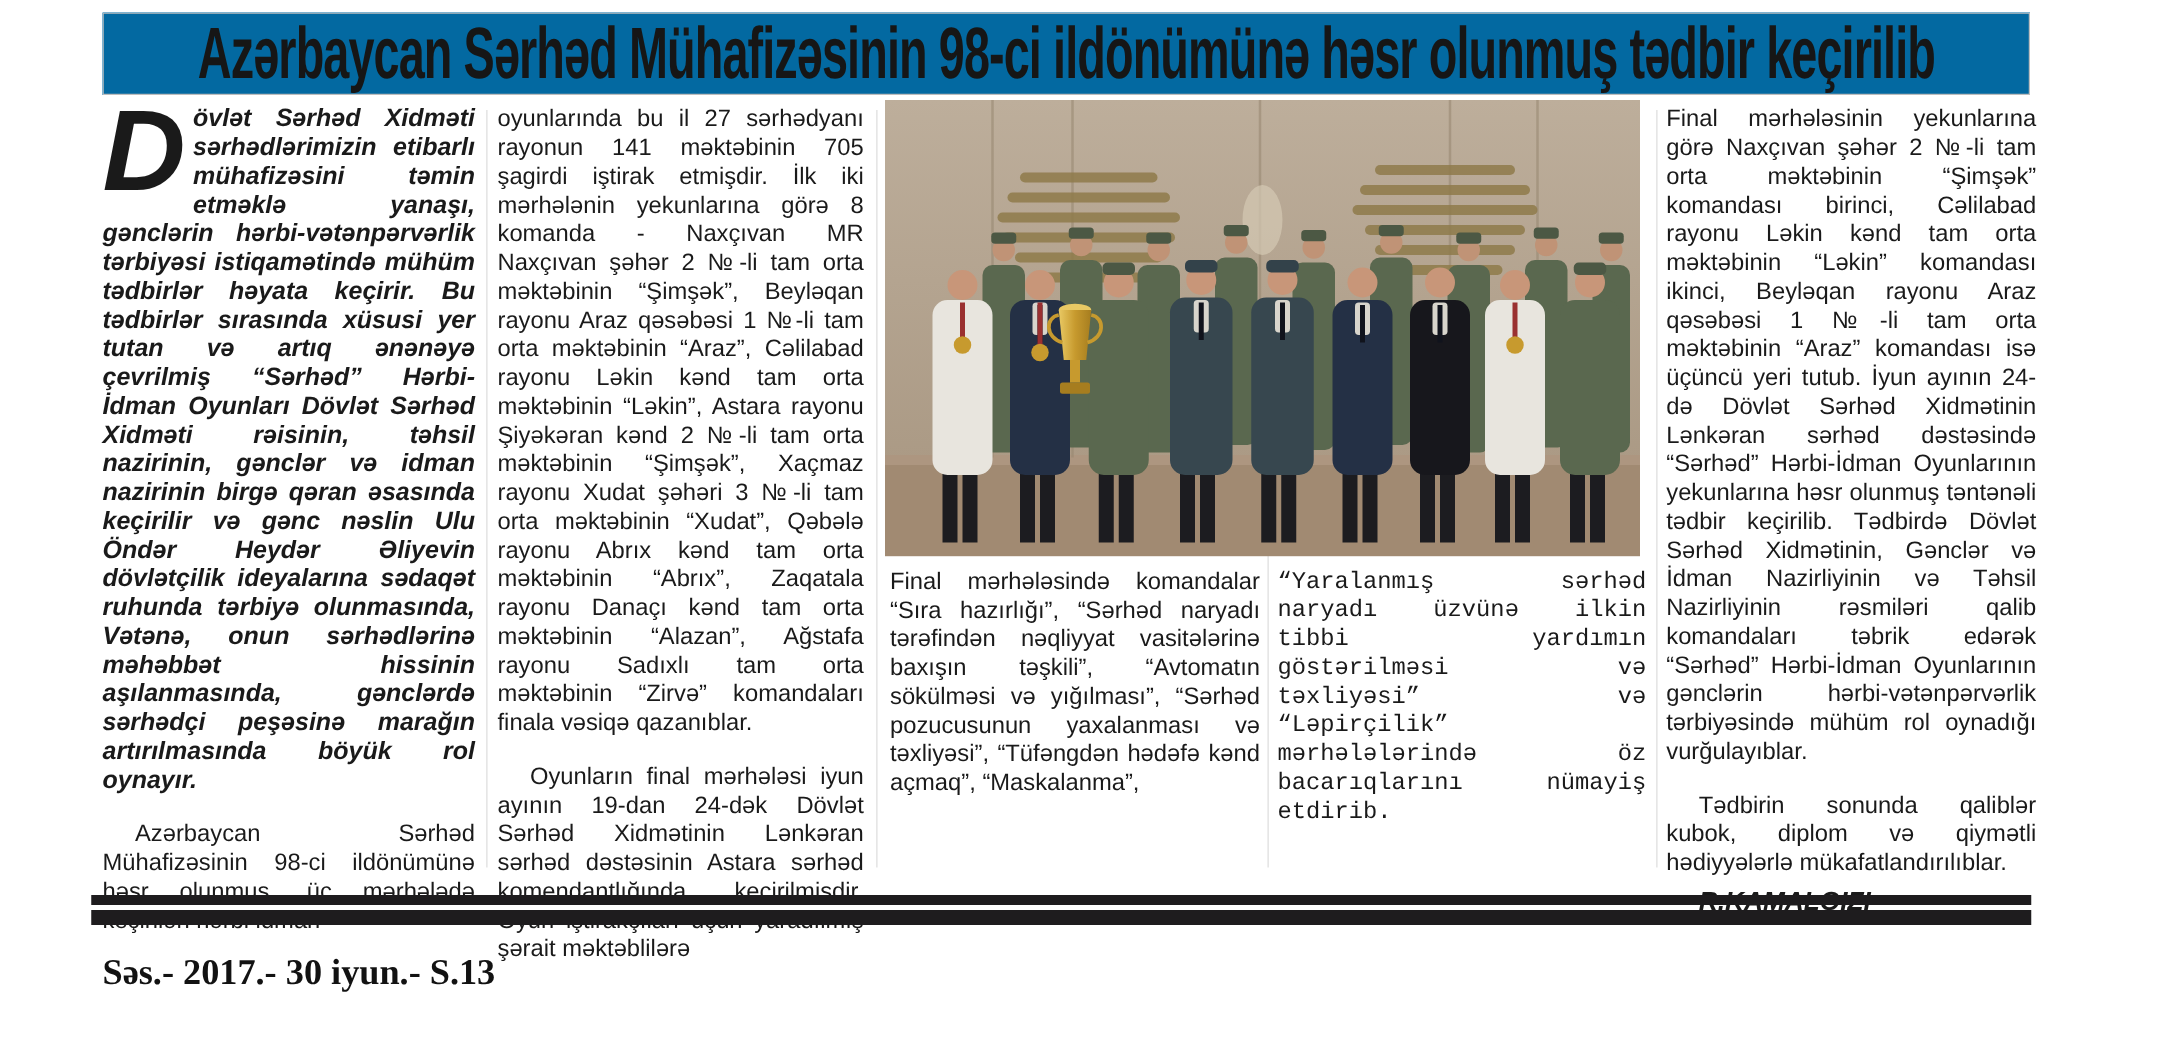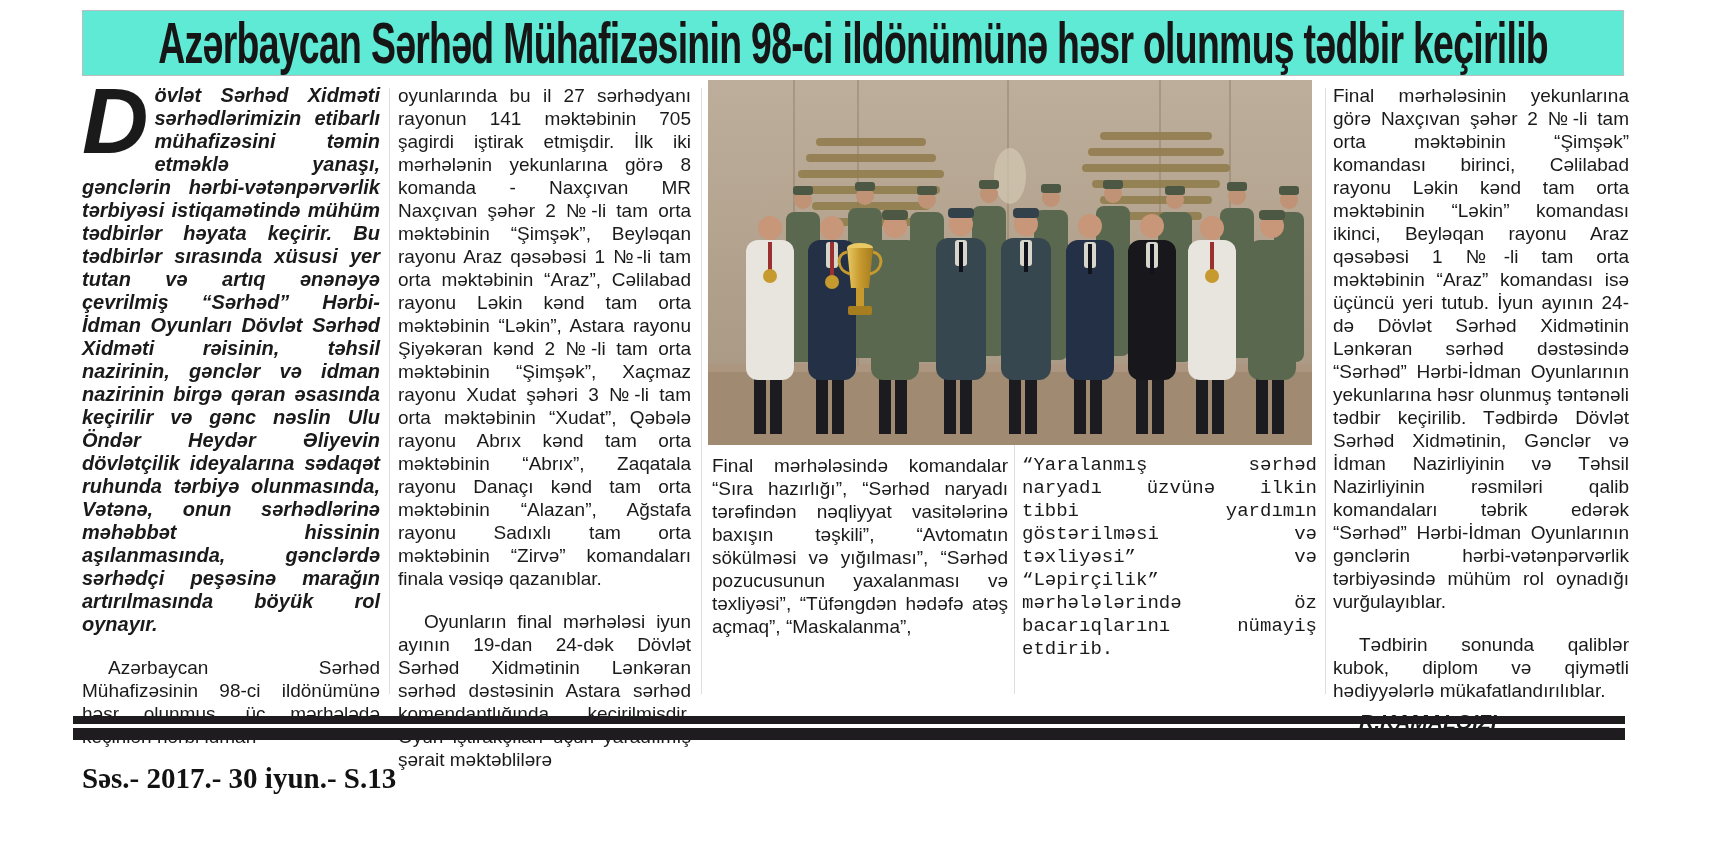--- a/index.html
+++ b/index.html
@@ -4,21 +4,21 @@
 <style>
   html,body { margin:0; padding:0; background:#ffffff; }
   .page {
     position:relative; width:1732px; height:850px; background:#ffffff;
     font-family:"Liberation Sans","DejaVu Sans",sans-serif; color:#1a1a1a;
     overflow:hidden;
   }
   
   .headline-band {
     position:absolute; left:82px; top:10px; width:1542px; height:66px;
-    background:#5eead4; display:flex; align-items:center; justify-content:center;
+    background:#0369a1; display:flex; align-items:center; justify-content:center;
     box-shadow:inset 0 0 0 1px #bdbdbd;
   }
   .headline-text {
     display:inline-block; white-space:nowrap; color:#161616;
     font-size:52px; font-weight:bold; letter-spacing:-1px;
     transform:scale(0.72,1.12); transform-origin:center;
   }
   
   .col { position:absolute; top:84px; text-align:justify; }
   .col p { margin:0; font-size:19px; line-height:23px; }
@@ -235,21 +235,21 @@
         <path d="M139 168 L165 168 L161 208 L143 208 Z" fill="url(#goldg)"></path>
         <rect x="148" y="208" width="8" height="18" fill="#c79a2e"></rect>
         <rect x="140" y="226" width="24" height="9" rx="2" fill="#a67d1f"></rect>
         <path d="M139 172 C128 174 128 190 142 194" fill="none" stroke="#c79a2e" stroke-width="3"></path>
         <path d="M165 172 C176 174 176 190 162 194" fill="none" stroke="#c79a2e" stroke-width="3"></path>
       </g>
     </svg>
   </div>
 
   <div class="col col-3">
-    <p>Final mərhələsində komandalar “Sıra hazırlığı”, “Sərhəd naryadı tərəfindən nəqliyyat vasitələrinə baxışın təşkili”, “Avtomatın sökülməsi və yığılması”, “Sərhəd pozucusunun yaxalanması və təxliyəsi”, “Tüfəngdən hədəfə atəş açmaq”, “Maskalanma”,</p>
+    <p>Final mərhələsində komandalar “Sıra hazırlığı”, “Sərhəd naryadı tərəfindən nəqliyyat vasitələrinə baxışın təşkili”, “Avtomatın sökülməsi və yığılması”, “Sərhəd pozucusunun yaxalanması və təxliyəsi”, “Tüfəngdən hədəfə kənd açmaq”, “Maskalanma”,</p>
   </div>
 
   <div class="col col-4">
     <p>“Yaralanmış sərhəd naryadı üzvünə ilkin tibbi yardımın göstərilməsi və təxliyəsi” və “Ləpirçilik” mərhələlərində öz bacarıqlarını nümayiş etdirib.</p>
   </div>
 
   <div class="col col-5">
     <p>Final mərhələsinin yekunlarına görə Naxçıvan şəhər 2 №-li tam orta məktəbinin “Şimşək” komandası birinci, Cəlilabad rayonu Ləkin kənd tam orta məktəbinin “Ləkin” komandası ikinci, Beyləqan rayonu Araz qəsəbəsi 1 №-li tam orta məktəbinin “Araz” komandası isə üçüncü yeri tutub.  İyun ayının 24-də Dövlət Sərhəd Xidmətinin Lənkəran sərhəd dəstəsində “Sərhəd” Hərbi-İdman Oyunlarının yekunlarına həsr olunmuş təntənəli tədbir keçirilib. Tədbirdə Dövlət Sərhəd Xidmətinin, Gənclər və İdman Nazirliyinin və Təhsil Nazirliyinin rəsmiləri qalib komandaları təbrik edərək “Sərhəd” Hərbi-İdman Oyunlarının gənclərin hərbi-vətənpərvərlik tərbiyəsində mühüm rol oynadığı vurğulayıblar.</p>
     <p>Tədbirin sonunda qaliblər kubok, diplom və qiymətli hədiyyələrlə mükafatlandırılıblar.</p>
     <p class="byline">R.KAMALQIZI</p>

